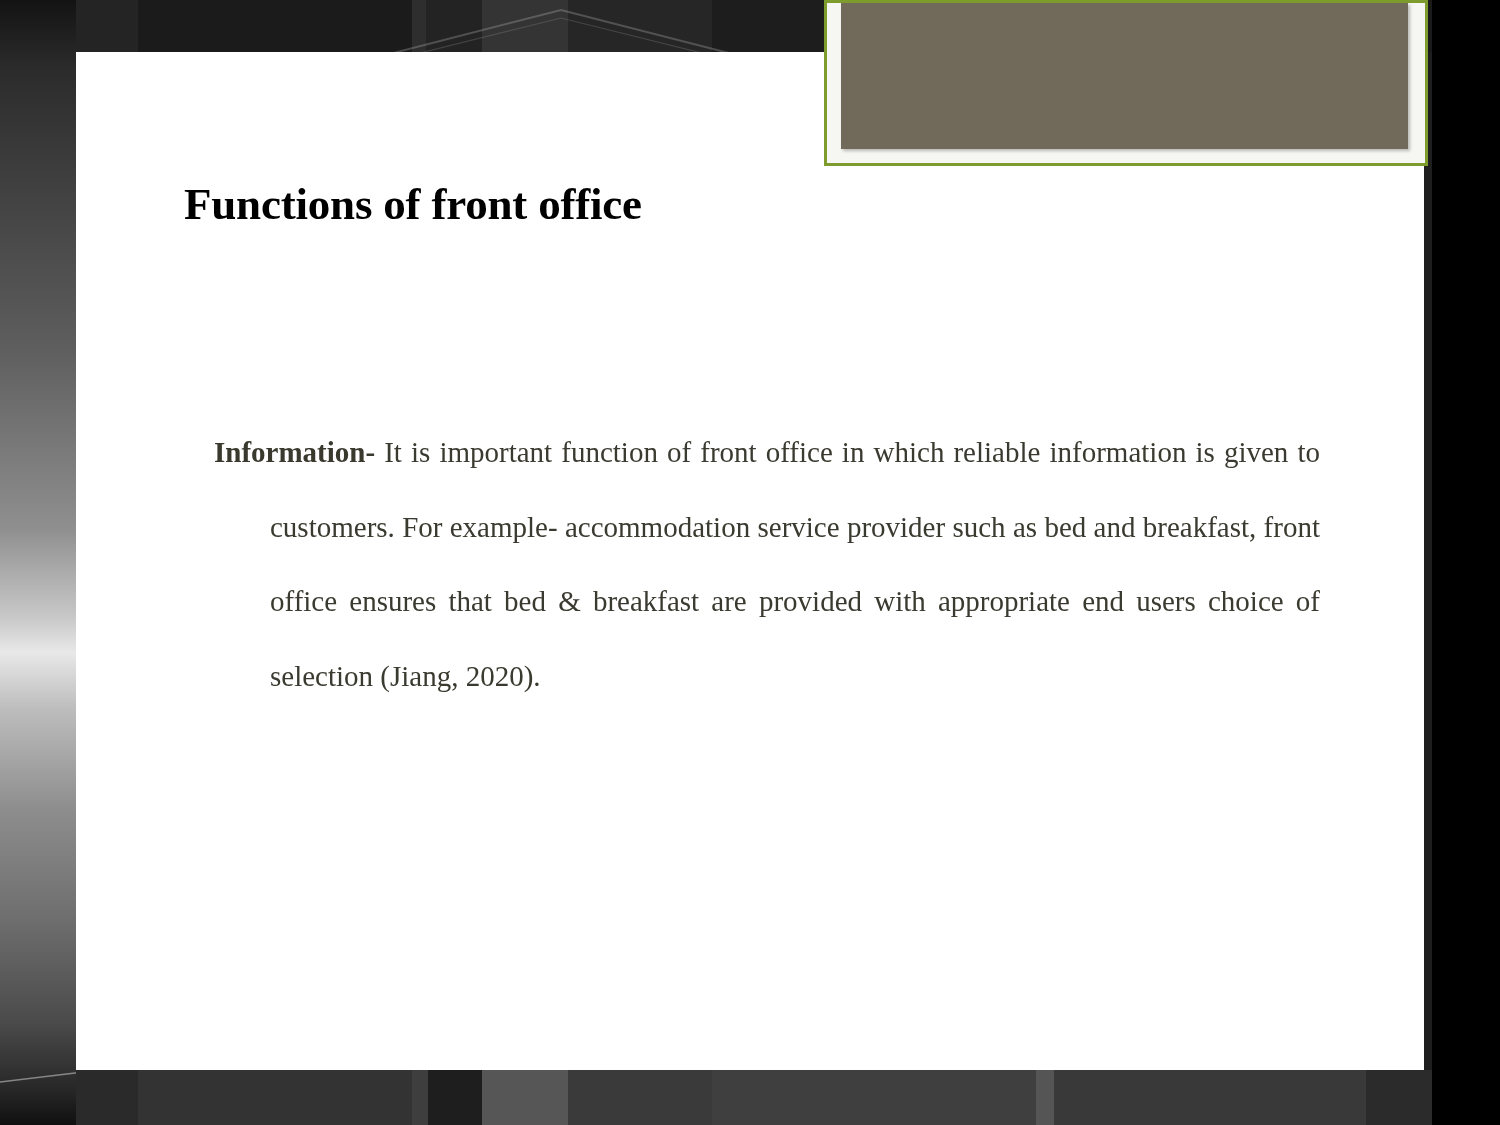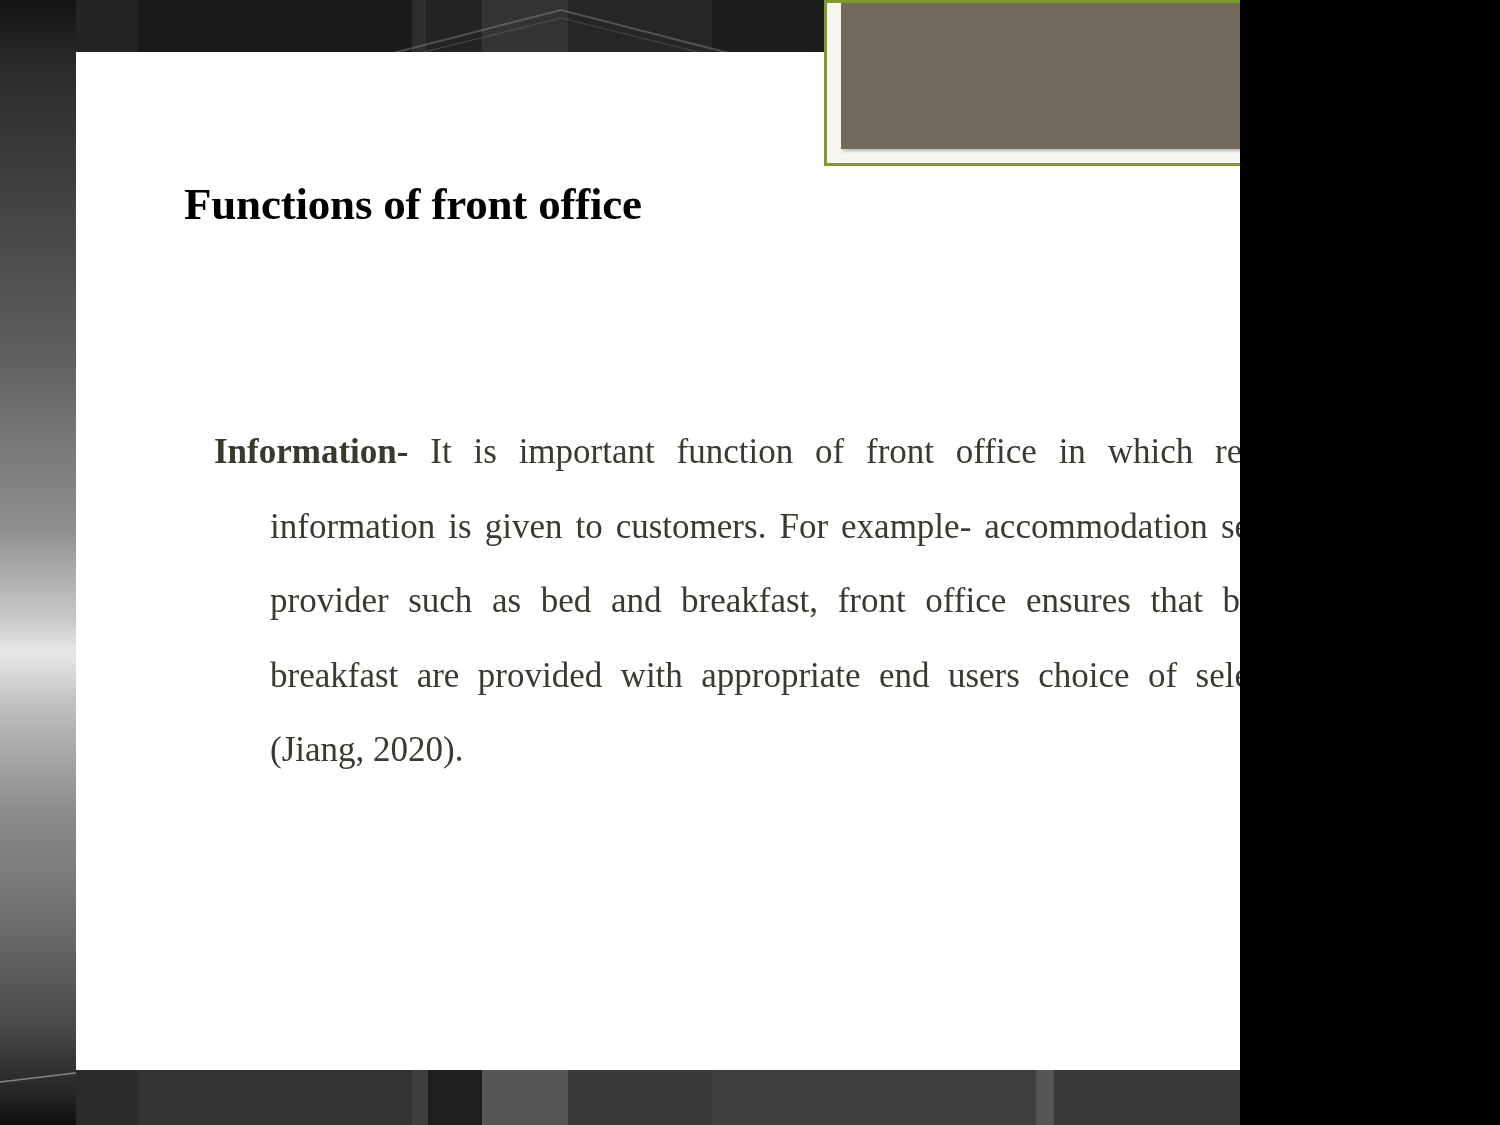--- a/index.html
+++ b/index.html
@@ -4,21 +4,21 @@
 <title>Slide</title>
 <style>
   html, body {
     margin: 0;
     padding: 0;
     background: #000;
   }
 
   #stage {
     position: relative;
-    width: 1240px;
+    width: 1432px;
     height: 1125px;
     overflow: hidden;
     background: #1a1a1a;
     font-family: "Liberation Serif", "DejaVu Serif", serif;
   }
 
   
   .bg-base {
     position: absolute;
     inset: 0;
@@ -198,21 +198,21 @@
     line-height: 1.15;
     white-space: nowrap;
   }
 
   
   .body-block {
     position: absolute;
     left: 138px;            
     top: 363px;             
     width: 1050px;
-    font-size: 35px;
+    font-size: 29px;
     line-height: 74.5px;
     color: #3a3a30;
     text-align: justify;
     text-justify: inter-word;
     text-indent: 0;
     padding-left: 56px;
     text-indent: -56px;      
   }
   .body-block .lead {
     font-weight: bold;

